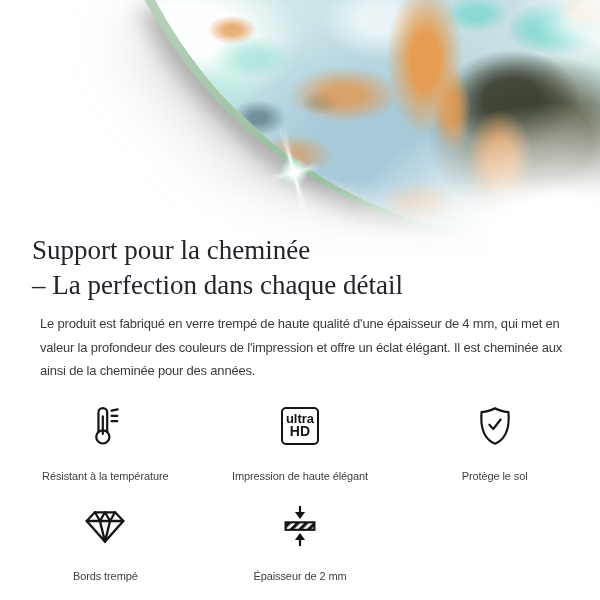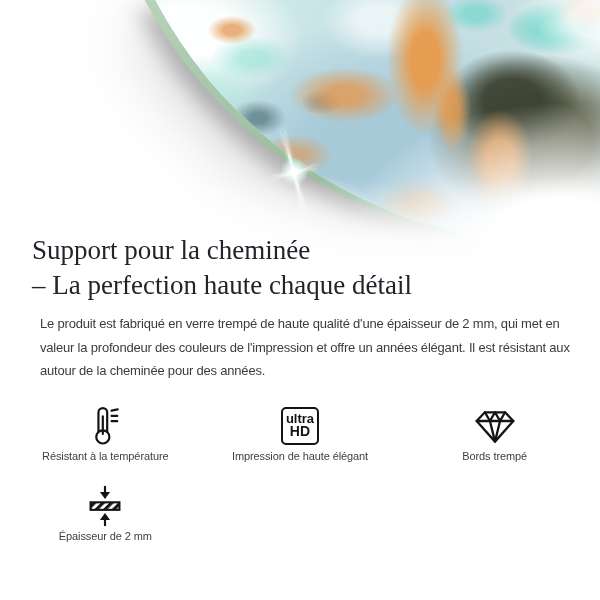--- a/index.html
+++ b/index.html
@@ -58,21 +58,21 @@
   .t-line{display:block;}
   .desc{position:absolute;left:40px;top:312px;font-size:13px;line-height:23.5px;
         letter-spacing:-0.2px;color:#3c3c3c;z-index:5;}
   .d-line{white-space:nowrap;}
 
   
   .features{position:absolute;left:8px;right:8px;top:404px;display:grid;
             grid-template-columns:repeat(3,1fr);row-gap:22px;z-index:5;}
   .feature{display:flex;flex-direction:column;align-items:center;}
   .icon-box{height:44px;display:flex;align-items:center;justify-content:center;}
-  .f-label{margin-top:2px;font-size:11px;letter-spacing:-0.1px;color:#3f3f3f;white-space:nowrap;}
+  .f-label{margin-top:22px;font-size:11px;letter-spacing:-0.1px;color:#3f3f3f;white-space:nowrap;}
   .uhd-box{width:34px;height:34px;border:2.6px solid #141414;border-radius:5px;
            display:flex;flex-direction:column;align-items:center;justify-content:center;color:#141414;}
   .uhd-top{font-size:13px;font-weight:700;line-height:10px;}
   .uhd-bottom{font-size:14px;font-weight:800;line-height:15px;}
   svg .st{fill:none;stroke:#141414;stroke-width:2.5;stroke-linecap:round;stroke-linejoin:round;}
 </style>
 </head>
 <body>
 
 <div class="page">
@@ -85,27 +85,27 @@
     <div class="glare"></div>
     <div class="sparkle">
       <i class="ray r1"></i>
         <i class="ray r2"></i>
         <i class="glow"></i>
     </div>
   </div>
 
   <h1 class="title">
     <span class="t-line">Support pour la cheminée</span>
-    <span class="t-line">– La perfection haute chaque détail</span>
+    <span class="t-line">– La perfection dans chaque détail</span>
   </h1>
 
   <div class="desc">
-    <div class="d-line">Le produit est fabriqué en verre trempé de haute qualité d'une épaisseur de 2 mm, qui met en</div>
-    <div class="d-line">valeur la profondeur des couleurs de l'impression et offre un années élégant. Il est résistant aux</div>
-    <div class="d-line">autour de la cheminée pour des années.</div>
+    <div class="d-line">Le produit est fabriqué en verre trempé de haute qualité d'une épaisseur de 4 mm, qui met en</div>
+    <div class="d-line">valeur la profondeur des couleurs de l'impression et offre un éclat élégant. Il est cheminée aux</div>
+    <div class="d-line">ainsi de la cheminée pour des années.</div>
   </div>
 
   <div class="features">
 
     <div class="feature">
       <div class="icon-box">
         <svg width="36" height="42" viewBox="0 0 40 48">
           <path class="st" d="M12.5 30.5 V8.5 A5 5 0 0 1 22.5 8.5 V30.5"></path>
           <circle class="st" cx="17.5" cy="36.5" r="7.5"></circle>
           <line class="st" x1="17.5" y1="13" x2="17.5" y2="33" stroke-width="2.2"></line>
@@ -120,20 +120,29 @@
     <div class="feature">
       <div class="icon-box">
         <div class="uhd-box">
           <span class="uhd-top">ultra</span>
           <span class="uhd-bottom">HD</span>
         </div>
       </div>
       <div class="f-label">Impression de haute élégant</div>
     </div>
 
+    <div class="feature">
+      <div class="icon-box">
+        <svg width="38" height="42" viewBox="0 0 44 48">
+          <path class="st" d="M22 3.5 C26 5.8 31.5 7.3 37.5 8 C38.5 19 37.5 27 34 33.5 C31 39 27 42.5 22 44.5 C17 42.5 13 39 10 33.5 C6.5 27 5.5 19 6.5 8 C12.5 7.3 18 5.8 22 3.5 Z"></path>
+          <path class="st" d="M15.5 22.5 L20 27.5 L28.5 16.5"></path>
+        </svg>
+      </div>
+      <div class="f-label">Protège le sol</div>
+    </div>
 
     <div class="feature">
       <div class="icon-box">
         <svg width="44" height="37" viewBox="0 0 48 40">
           <g class="st" stroke-width="2.3">
             <path d="M13 4.5 H35 L44 14 L24 36.5 L4 14 Z"></path>
             <path d="M4 14 H44"></path>
             <path d="M13 4.5 L18.5 14 L24 4.5 L29.5 14 L35 4.5"></path>
             <path d="M18.5 14 L24 36.5 L29.5 14"></path>
           </g>

